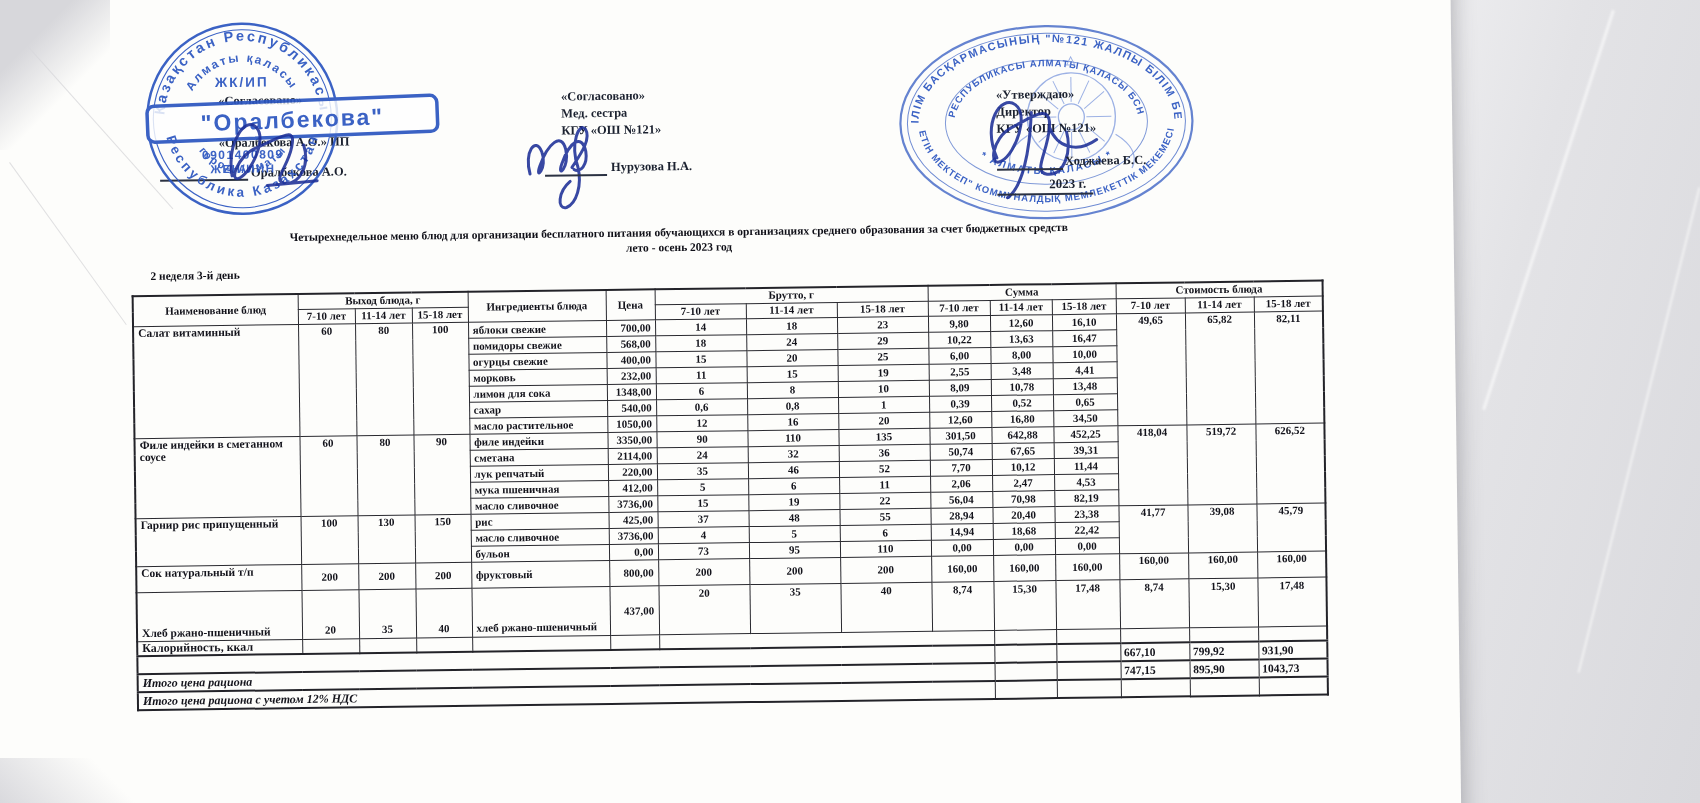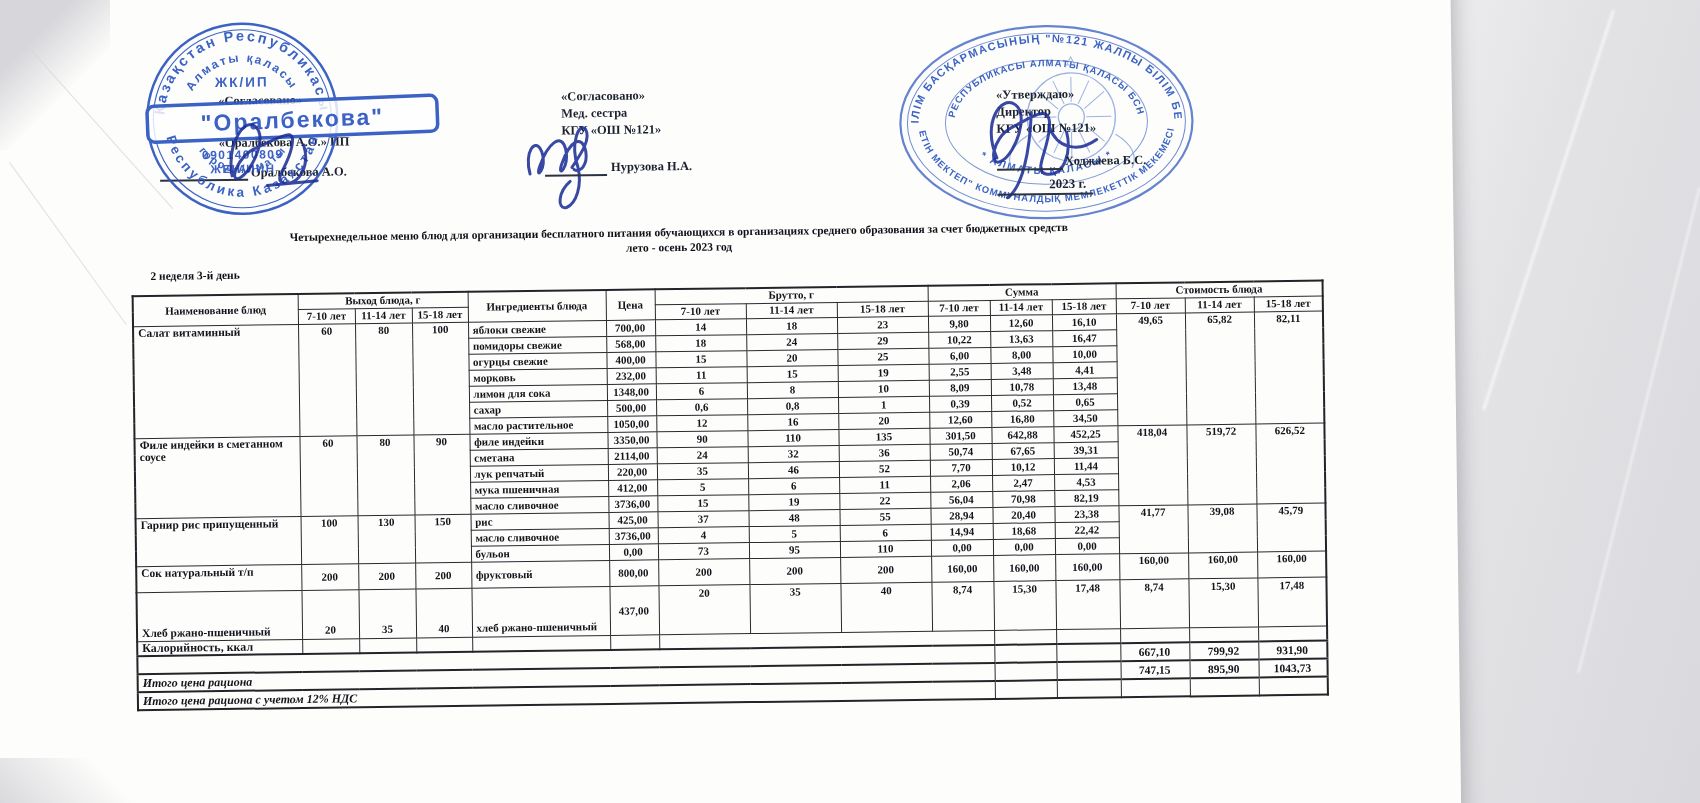--- a/index.html
+++ b/index.html
@@ -38,30 +38,30 @@
 
   
   table.menu{position:absolute;left:133px;top:293px;width:1190px;border-collapse:collapse;table-layout:fixed;
     font:bold 11px "Liberation Serif",serif;color:#14141c;border:2px solid #232329;}
   .menu th,.menu td{border:1px solid #2a2a30;padding:0 3px;overflow:hidden;line-height:1.08;}
   .menu th{font-size:11px;text-align:center;height:14px;font-weight:bold;}
   .menu td{height:15px;text-align:center;}
   .menu td.dish{text-align:left;vertical-align:top;padding-left:4px;font-size:11.5px;}
   .menu td.out{vertical-align:top;padding-top:1px;}
   .menu td.ing{text-align:left;vertical-align:middle;padding-left:4px;}
-  .menu td.price{padding-right:4px;}
+  .menu td.price{text-align:right;padding-right:4px;}
   .menu td.cost{vertical-align:top;padding-top:1px;}
   .menu tr.mid td{height:24px;}
   .menu tr.mid td.out{vertical-align:middle;}
   .menu tr.tall td{height:44px;vertical-align:top;padding-top:2px;}
   .menu tr.tall td.dish,.menu tr.tall td.out,.menu tr.tall td.ing{vertical-align:bottom;padding-bottom:2px;}
   .menu tr.tall td.price{vertical-align:middle;}
   .menu td.flabel{text-align:left;padding-left:4px;font-size:12px;}
   .menu td.flabel.it{font-style:italic;}
-  .menu td.fv{text-align:center;padding-right:4px;font-size:11.5px;}
+  .menu td.fv{text-align:left;padding-right:4px;font-size:11.5px;}
   .menu tr.f-cal td{height:13px;}
   .menu tr.f-vals td,.menu tr.f-total td{border-top:2px solid #232329;height:16px;}
 
   .st-txt{fill:#2b55c0;font-family:"Liberation Sans",sans-serif;font-weight:bold;}
 </style>
 </head>
 <body>
 
 <div id="photo">
   <div class="bg-right"></div>
@@ -271,21 +271,21 @@
             <td class="price">1348,00</td>
             <td class="num">6</td>
             <td class="num">8</td>
             <td class="num">10</td>
             <td class="num">8,09</td>
             <td class="num">10,78</td>
             <td class="num">13,48</td>
           </tr>
           <tr>
             <td class="ing">сахар</td>
-            <td class="price">500,00</td>
+            <td class="price">540,00</td>
             <td class="num">0,6</td>
             <td class="num">0,8</td>
             <td class="num">1</td>
             <td class="num">0,39</td>
             <td class="num">0,52</td>
             <td class="num">0,65</td>
           </tr>
           <tr>
             <td class="ing">масло растительное</td>
             <td class="price">1050,00</td>

